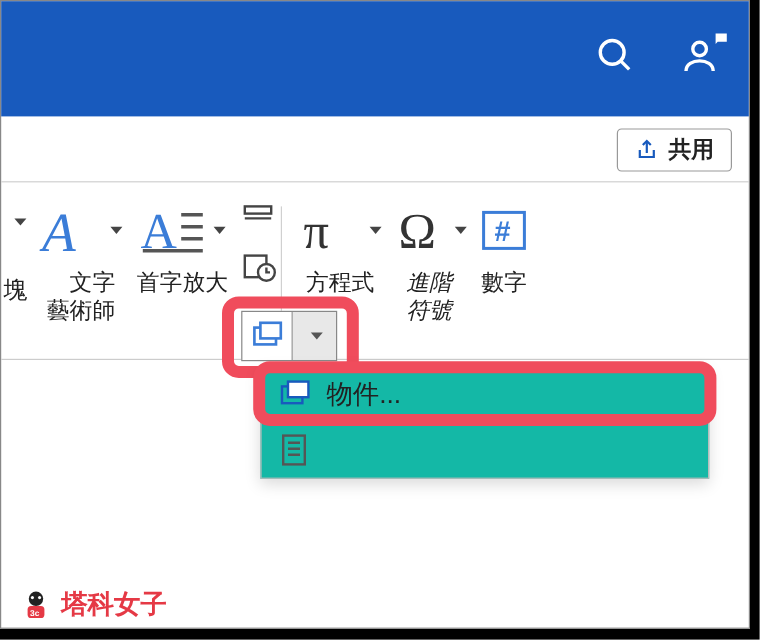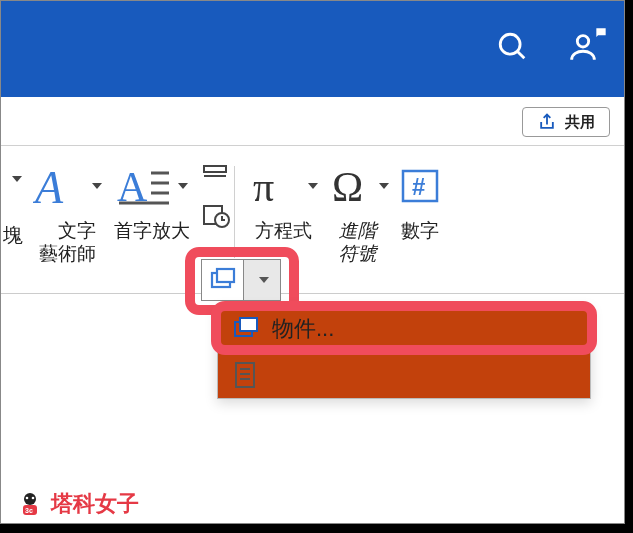--- a/index.html
+++ b/index.html
@@ -42,21 +42,21 @@
       border-bottom: 1px solid #d0d0d0;
     }
     .action-btn {
       display: flex;
       align-items: center;
       gap: 8px;
       padding: 4px 14px;
       border: 1px solid #999;
       border-radius: 4px;
       background: #fff;
-      font-size: 15px;
+      font-size: 19px;
       font-weight: 700;
       color: #222;
       cursor: pointer;
     }
     .ribbon {
       display: flex;
       padding: 12px 0 0 0;
       align-items: flex-start;
       position: relative;
       border-bottom: 1px solid #ccc;
@@ -139,21 +139,21 @@
       display: flex;
       align-items: center;
       justify-content: center;
       background: #e8e8e8;
     }
     .popup-menu {
       position: absolute;
       top: 304px;
       left: 216px;
       width: 374px;
-      background: #c2410c;
+      background: #14b8a6;
       border: 1px solid #bbb;
       box-shadow: 0 4px 12px rgba(0,0,0,0.15);
     }
     .menu-item {
       display: flex;
       align-items: center;
       gap: 12px;
       padding: 8px 14px;
       font-size: 22px;
       color: #222;

